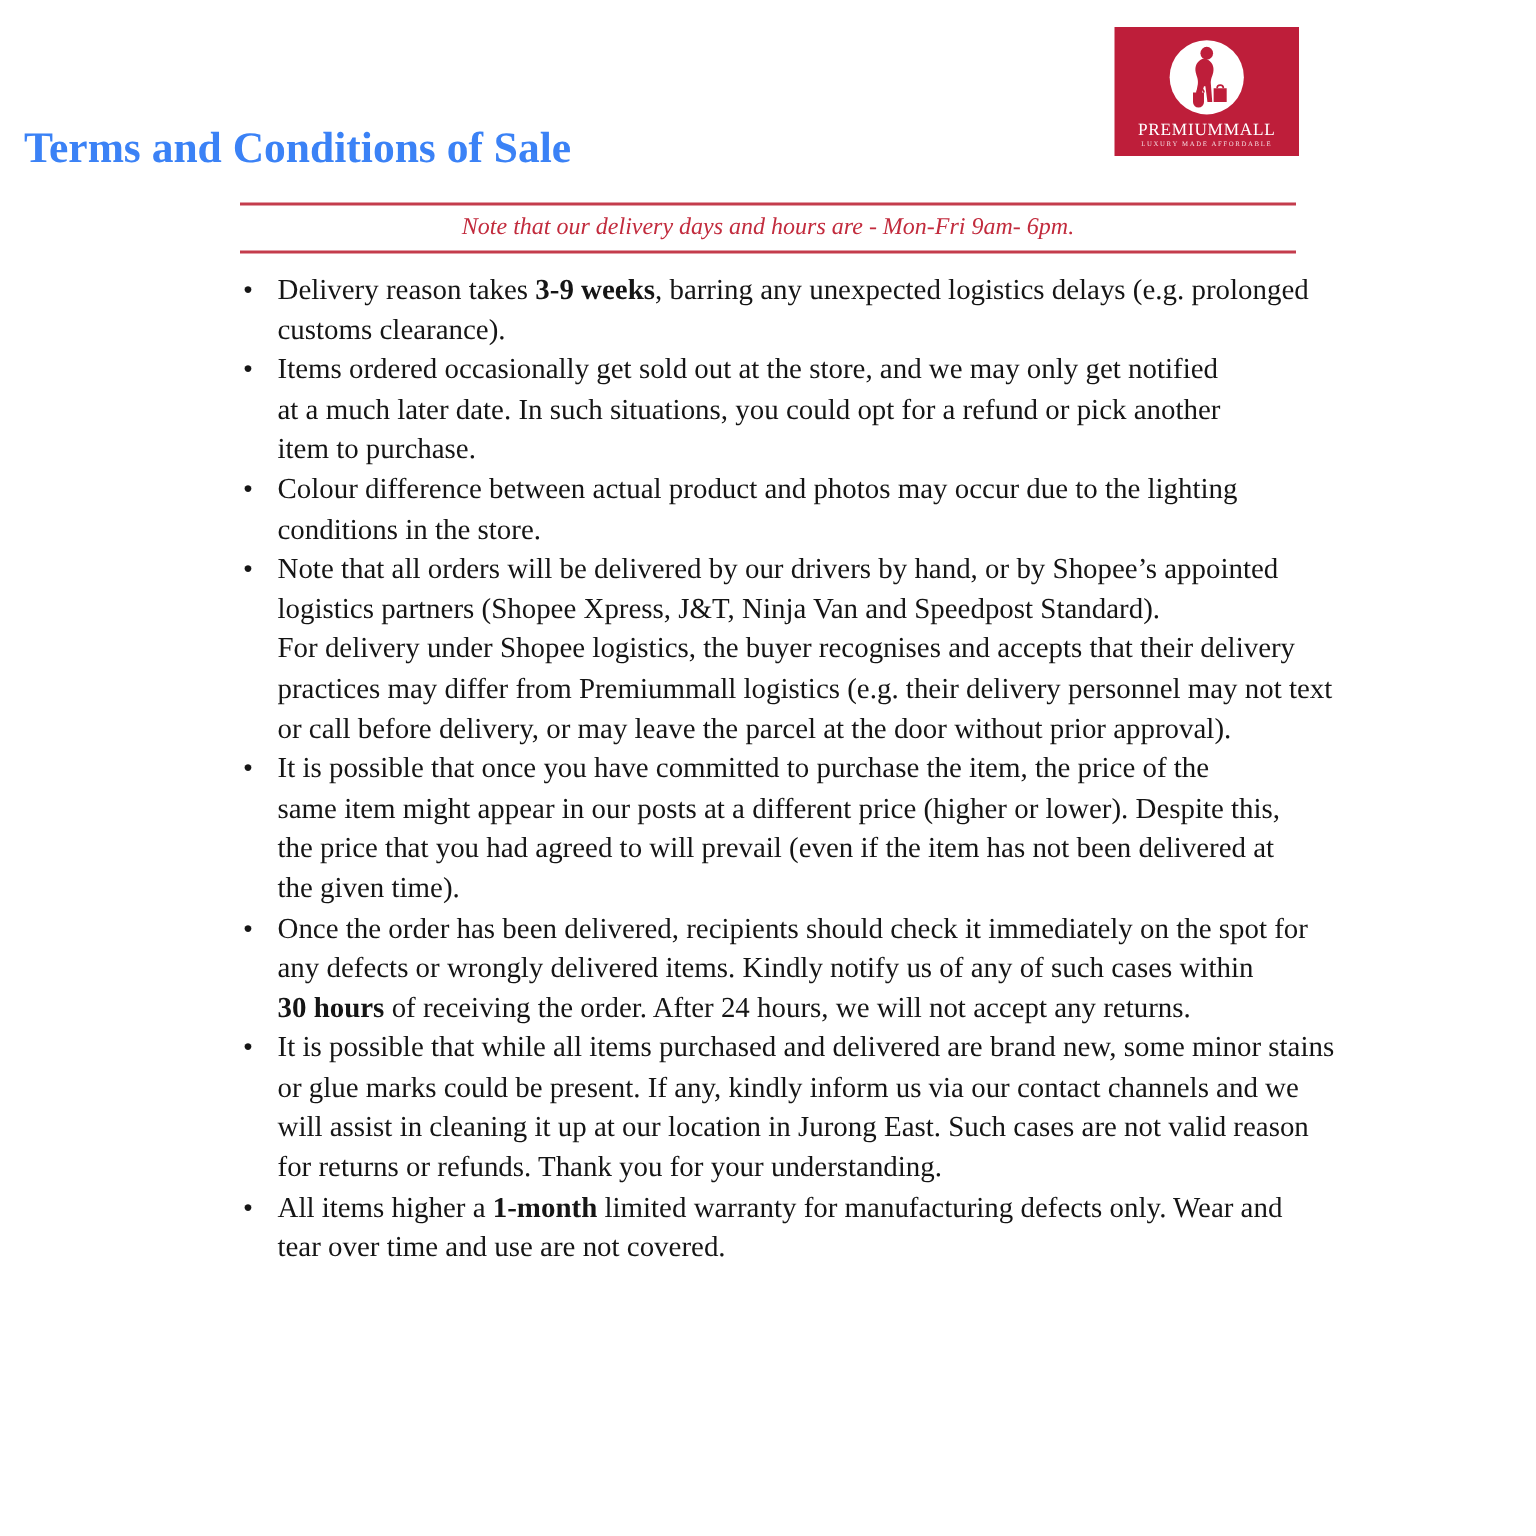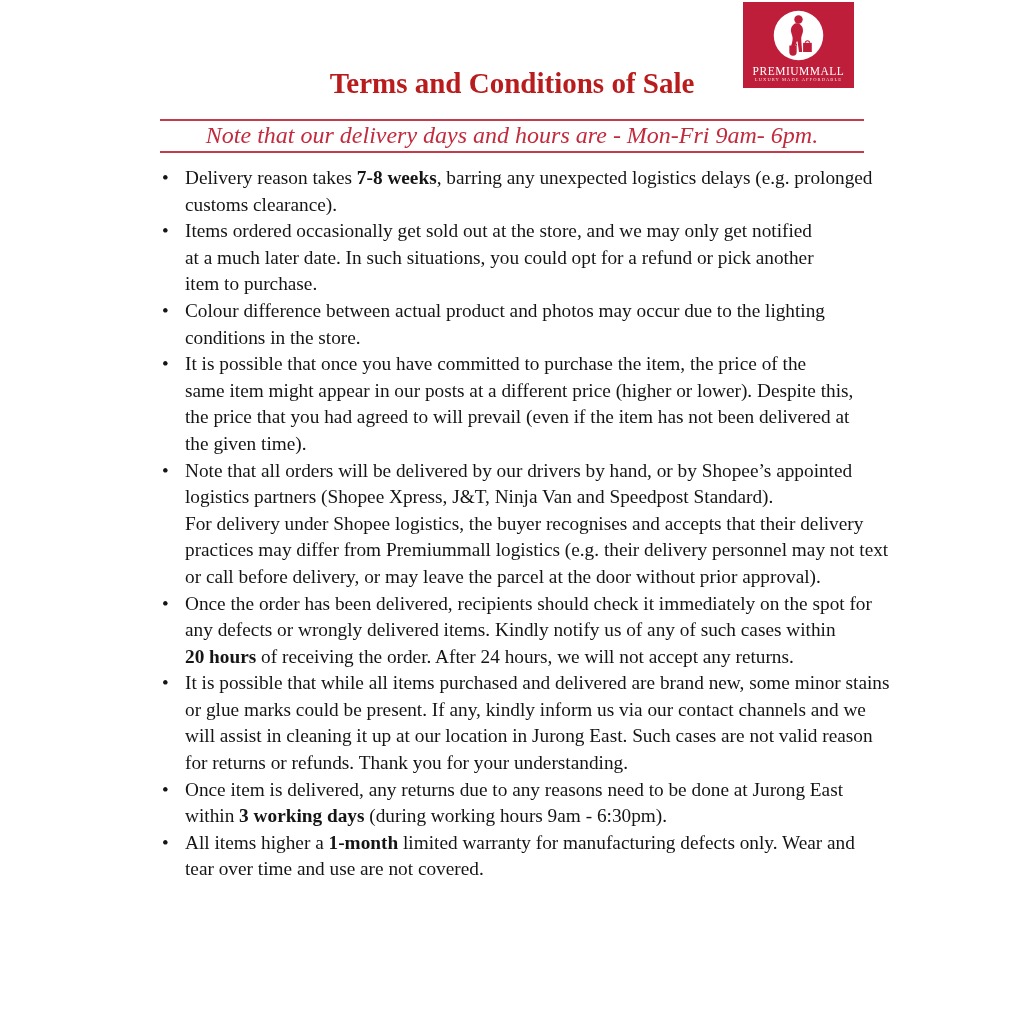--- a/index.html
+++ b/index.html
@@ -20,21 +20,21 @@
     height: 1024px;
     --accent: #c43c4c;
     --note-red: #c22b3d;
     --logo-red: #be1e3a;
   }
   
   .logo {
     position: absolute;
     top: 2px;
     left: 743px;
-    width: 111px;
+    width: 123px;
     height: 86px;
     background: var(--logo-red);
     text-align: center;
     box-sizing: border-box;
     padding-top: 6px;
   }
   .logo svg { display: block; margin: 0 auto; }
   .logo-name {
     color: #ffffff;
     font-size: 11.5px;
@@ -45,39 +45,39 @@
   }
   .logo-tagline {
     color: rgba(255,255,255,0.85);
     font-size: 4.5px;
     letter-spacing: 1.1px;
     line-height: 6px;
     white-space: nowrap;
   }
   
   h1.title {
-    margin: 0;
+    margin: 16px;
     padding-top: 66px;
-    text-align: center;
+    text-align: left;
     font-size: 29px;
     font-weight: bold;
     line-height: 34px;
-    color: #b91c1c;
+    color: #3b82f6;
   }
   
   .note-band {
     margin: 19px 160px 0 160px;
     border-top: 2px solid var(--accent);
     border-bottom: 2px solid var(--accent);
     padding: 2px 0 3px 0;
   }
   .note {
     text-align: center;
     font-style: italic;
-    font-size: 24px;
+    font-size: 16px;
     line-height: 25px;
     color: var(--note-red);
   }
   
   ul.terms {
     margin: 12px 55px 0 185px;
     padding: 0;
     list-style: none;
   }
   ul.terms li {
@@ -117,42 +117,40 @@
     <div class="logo-tagline">LUXURY MADE AFFORDABLE</div>
   </div>
 
   <h1 class="title">Terms and Conditions of Sale</h1>
 
   <div class="note-band">
     <div class="note">Note that our delivery days and hours are - Mon-Fri 9am- 6pm.</div>
   </div>
 
   <ul class="terms" id="terms-list">
-      <li><span>Delivery reason takes </span><span class="b">7-8 weeks</span><span>, barring any unexpected logistics delays (e.g. prolonged
+      <li><span>Delivery reason takes </span><span class="b">3-9 weeks</span><span>, barring any unexpected logistics delays (e.g. prolonged
 customs clearance).</span></li>
       <li><span>Items ordered occasionally get sold out at the store, and we may only get notified
 at a much later date. In such situations, you could opt for a refund or pick another
 item to purchase.</span></li>
       <li><span>Colour difference between actual product and photos may occur due to the lighting
 conditions in the store.</span></li>
-      <li><span>It is possible that once you have committed to purchase the item, the price of the
-same item might appear in our posts at a different price (higher or lower). Despite this,
-the price that you had agreed to will prevail (even if the item has not been delivered at
-the given time).</span></li>
       <li><span>Note that all orders will be delivered by our drivers by hand, or by Shopee’s appointed
 logistics partners (Shopee Xpress, J&amp;T, Ninja Van and Speedpost Standard).
 For delivery under Shopee logistics, the buyer recognises and accepts that their delivery
 practices may differ from Premiummall logistics (e.g. their delivery personnel may not text
 or call before delivery, or may leave the parcel at the door without prior approval).</span></li>
+      <li><span>It is possible that once you have committed to purchase the item, the price of the
+same item might appear in our posts at a different price (higher or lower). Despite this,
+the price that you had agreed to will prevail (even if the item has not been delivered at
+the given time).</span></li>
       <li><span>Once the order has been delivered, recipients should check it immediately on the spot for
 any defects or wrongly delivered items. Kindly notify us of any of such cases within
-</span><span class="b">20 hours</span><span> of receiving the order. After 24 hours, we will not accept any returns.</span></li>
+</span><span class="b">30 hours</span><span> of receiving the order. After 24 hours, we will not accept any returns.</span></li>
       <li><span>It is possible that while all items purchased and delivered are brand new, some minor stains
 or glue marks could be present. If any, kindly inform us via our contact channels and we
 will assist in cleaning it up at our location in Jurong East. Such cases are not valid reason
 for returns or refunds. Thank you for your understanding.</span></li>
-      <li><span>Once item is delivered, any returns due to any reasons need to be done at Jurong East
-within </span><span class="b">3 working days</span><span> (during working hours 9am - 6:30pm).</span></li>
       <li><span>All items higher a </span><span class="b">1-month</span><span> limited warranty for manufacturing defects only. Wear and
 tear over time and use are not covered.</span></li>
     </ul>
 
 </div>
 
 </body></html>

